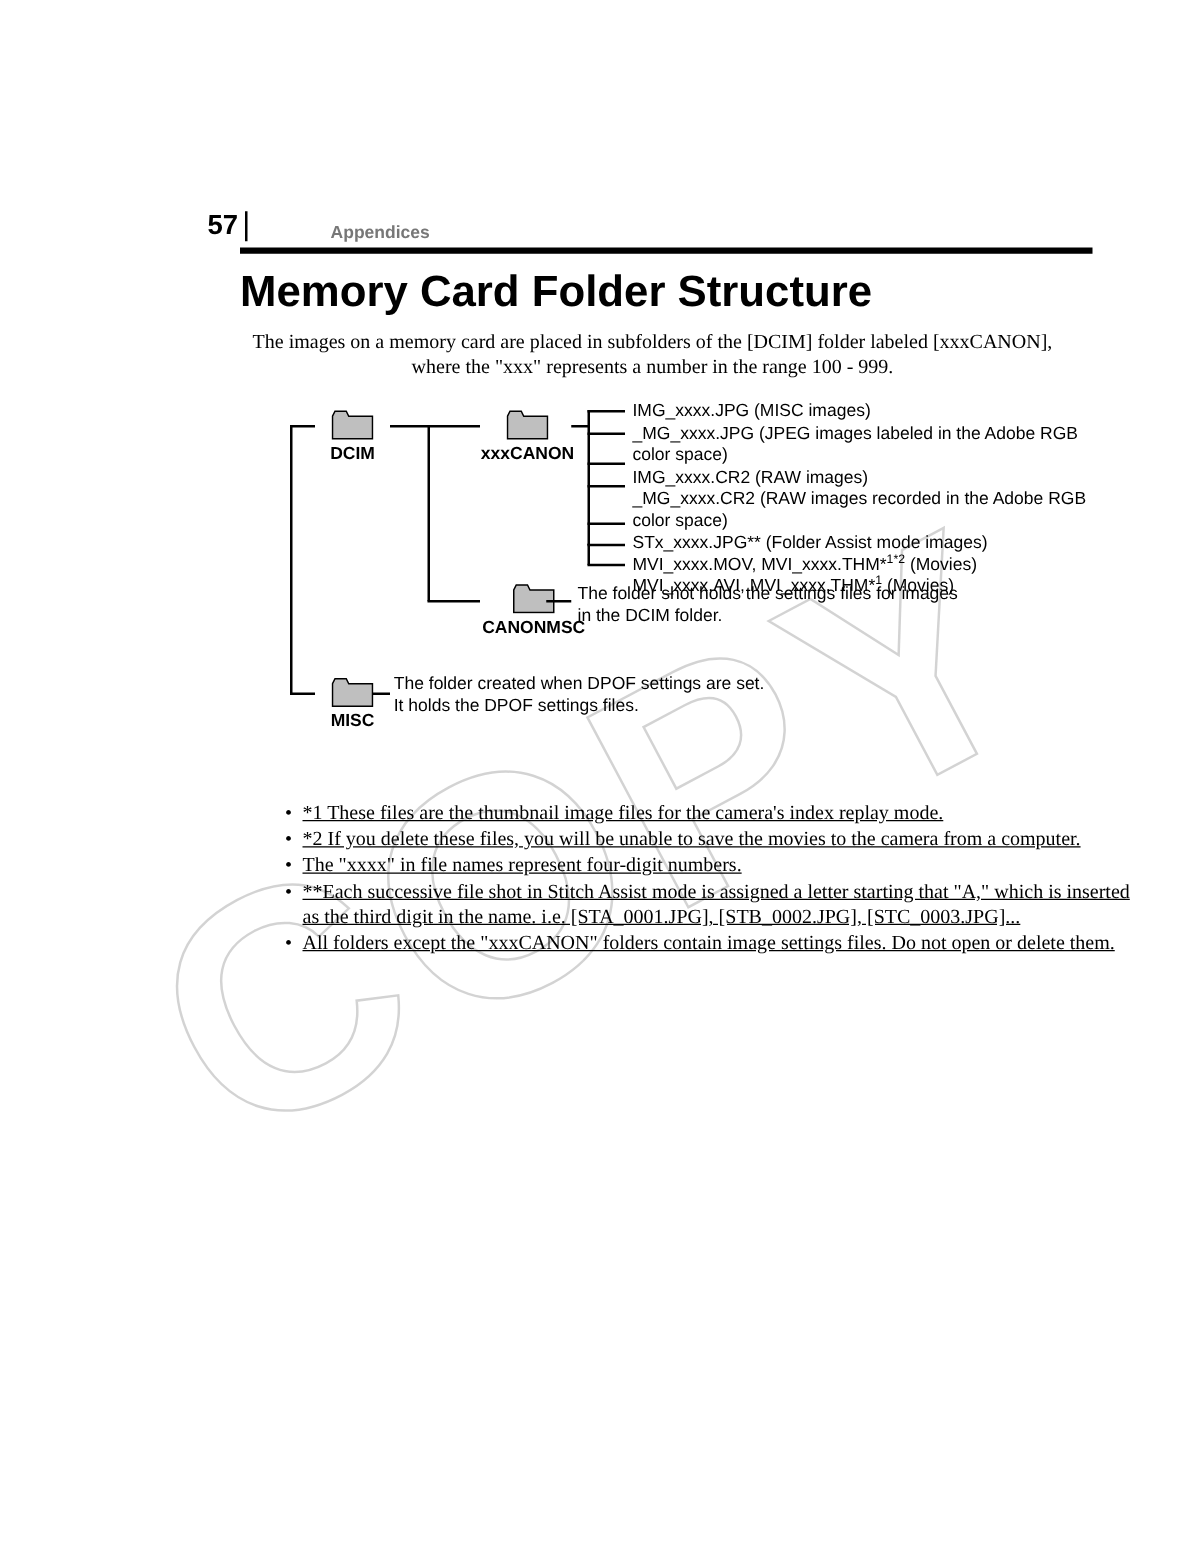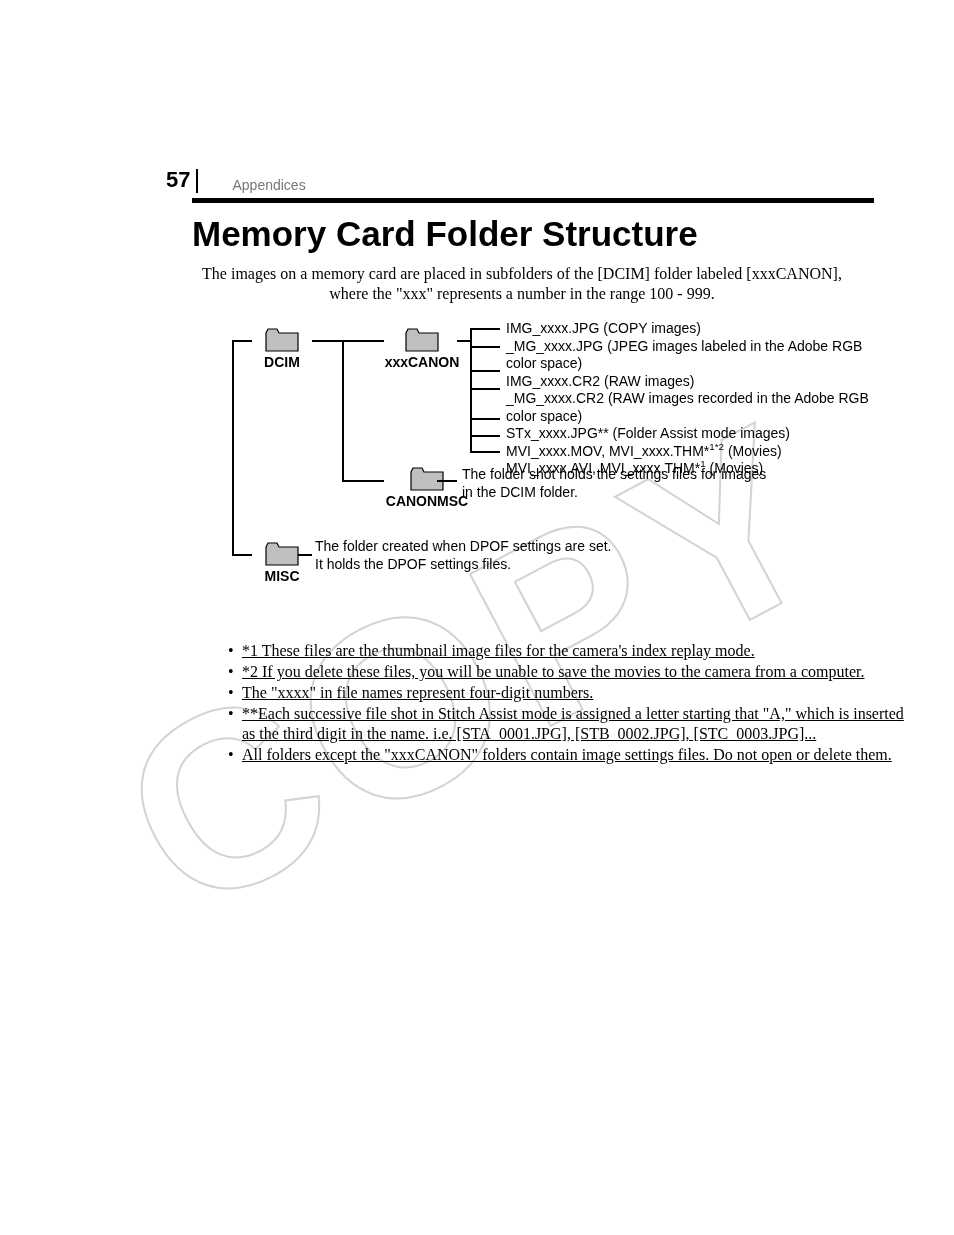--- a/index.html
+++ b/index.html
@@ -33,24 +33,25 @@
     font-weight: bold;
     padding-right: 6px;
     border-right: 2px solid #000;
     line-height: 1;
     padding-bottom: 2px;
     position: relative;
     top: -1px;
   }
   .section-label {
     font-size: 14px;
-    font-weight: normal;
+    font-weight: bold;
     color: #777;
     padding-left: 6px;
     padding-bottom: 1px;
+    margin-left: 32px;
   }
   .rule {
     position: absolute;
     left: 22px;
     top: 28px;
     width: 682px;
     height: 5px;
     background: #000;
   }
   .title {
@@ -198,21 +199,21 @@
     <div class="line" style="left:278px; top:8px;  width:1.5px; height:12px;"></div>
     <div class="line" style="left:278px; top:26px; width:30px; height:1.5px;"></div>
     <div class="line" style="left:278px; top:50px; width:30px; height:1.5px;"></div>
     <div class="line" style="left:278px; top:68px; width:30px; height:1.5px;"></div>
     <div class="line" style="left:278px; top:98px; width:30px; height:1.5px;"></div>
     <div class="line" style="left:278px; top:115px; width:30px; height:1.5px;"></div>
     <div class="line" style="left:278px; top:131px; width:30px; height:1.5px;"></div>
     <div class="line" style="left:278px; top:115px; width:1.5px; height:17px;"></div>
 
     <div class="desc" style="left:314px; top:0; width:370px;">
-      <div>IMG_xxxx.JPG (COPY images)</div>
+      <div>IMG_xxxx.JPG (MISC images)</div>
       <div>_MG_xxxx.JPG (JPEG images labeled in the Adobe RGB color space)</div>
       <div>IMG_xxxx.CR2 (RAW images)</div>
       <div>_MG_xxxx.CR2 (RAW images recorded in the Adobe RGB color space)</div>
       <div>STx_xxxx.JPG** (Folder Assist mode images)</div>
       <div><span>MVI_xxxx.MOV, MVI_xxxx.THM*</span><sup>1*2</sup><span> (Movies)</span></div>
       <div><span>MVI_xxxx.AVI, MVI_xxxx.THM*</span><sup>1</sup><span> (Movies)</span></div>
     </div>
 
     <div class="line" style="left:245px; top:160px; width:20px; height:1.5px;"></div>
     <div class="desc" style="left:270px; top:146px; width:310px;">The folder shot holds the settings files for images in the DCIM folder.</div>

